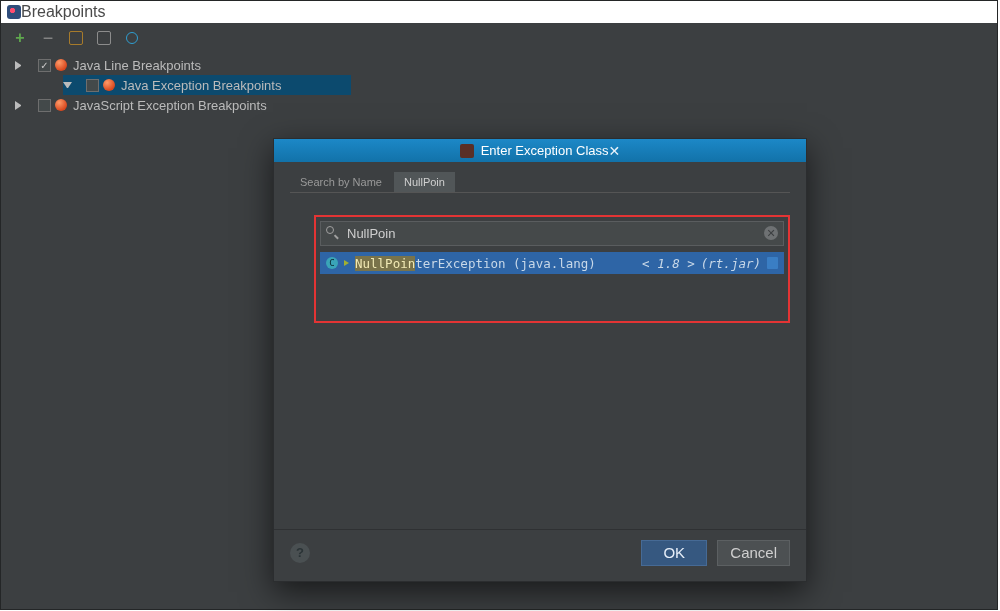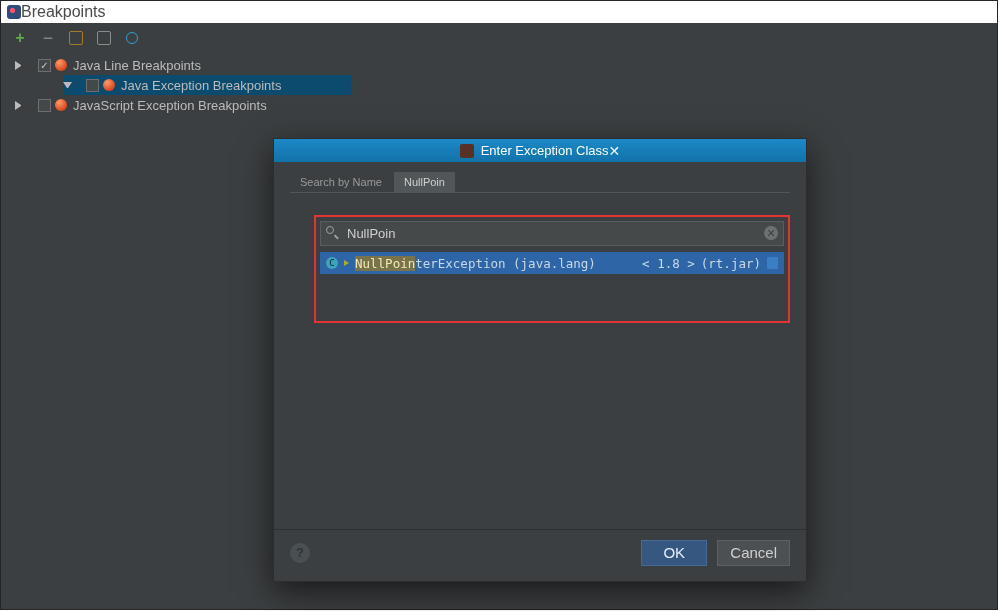--- a/index.html
+++ b/index.html
@@ -236,21 +236,21 @@
       border-left: 5px solid #a0b033;
       border-top: 3.5px solid transparent;
       border-bottom: 3.5px solid transparent;
     }
     .result .hl {
       background: #79734a;
       color: #f0e9b4;
       padding: 0 0px;
     }
     .result .spacer { flex: 1; }
-    .result .meta { letter-spacing: 0; }
+    .result .meta { letter-spacing: 0; font-style: italic; }
     .result .jar-icon {
       width: 11px; height: 12px;
       background: #3a7ec4;
       border-radius: 1px;
     }
 
     .modal-footer {
       height: 52px;
       display: flex;
       align-items: center;

